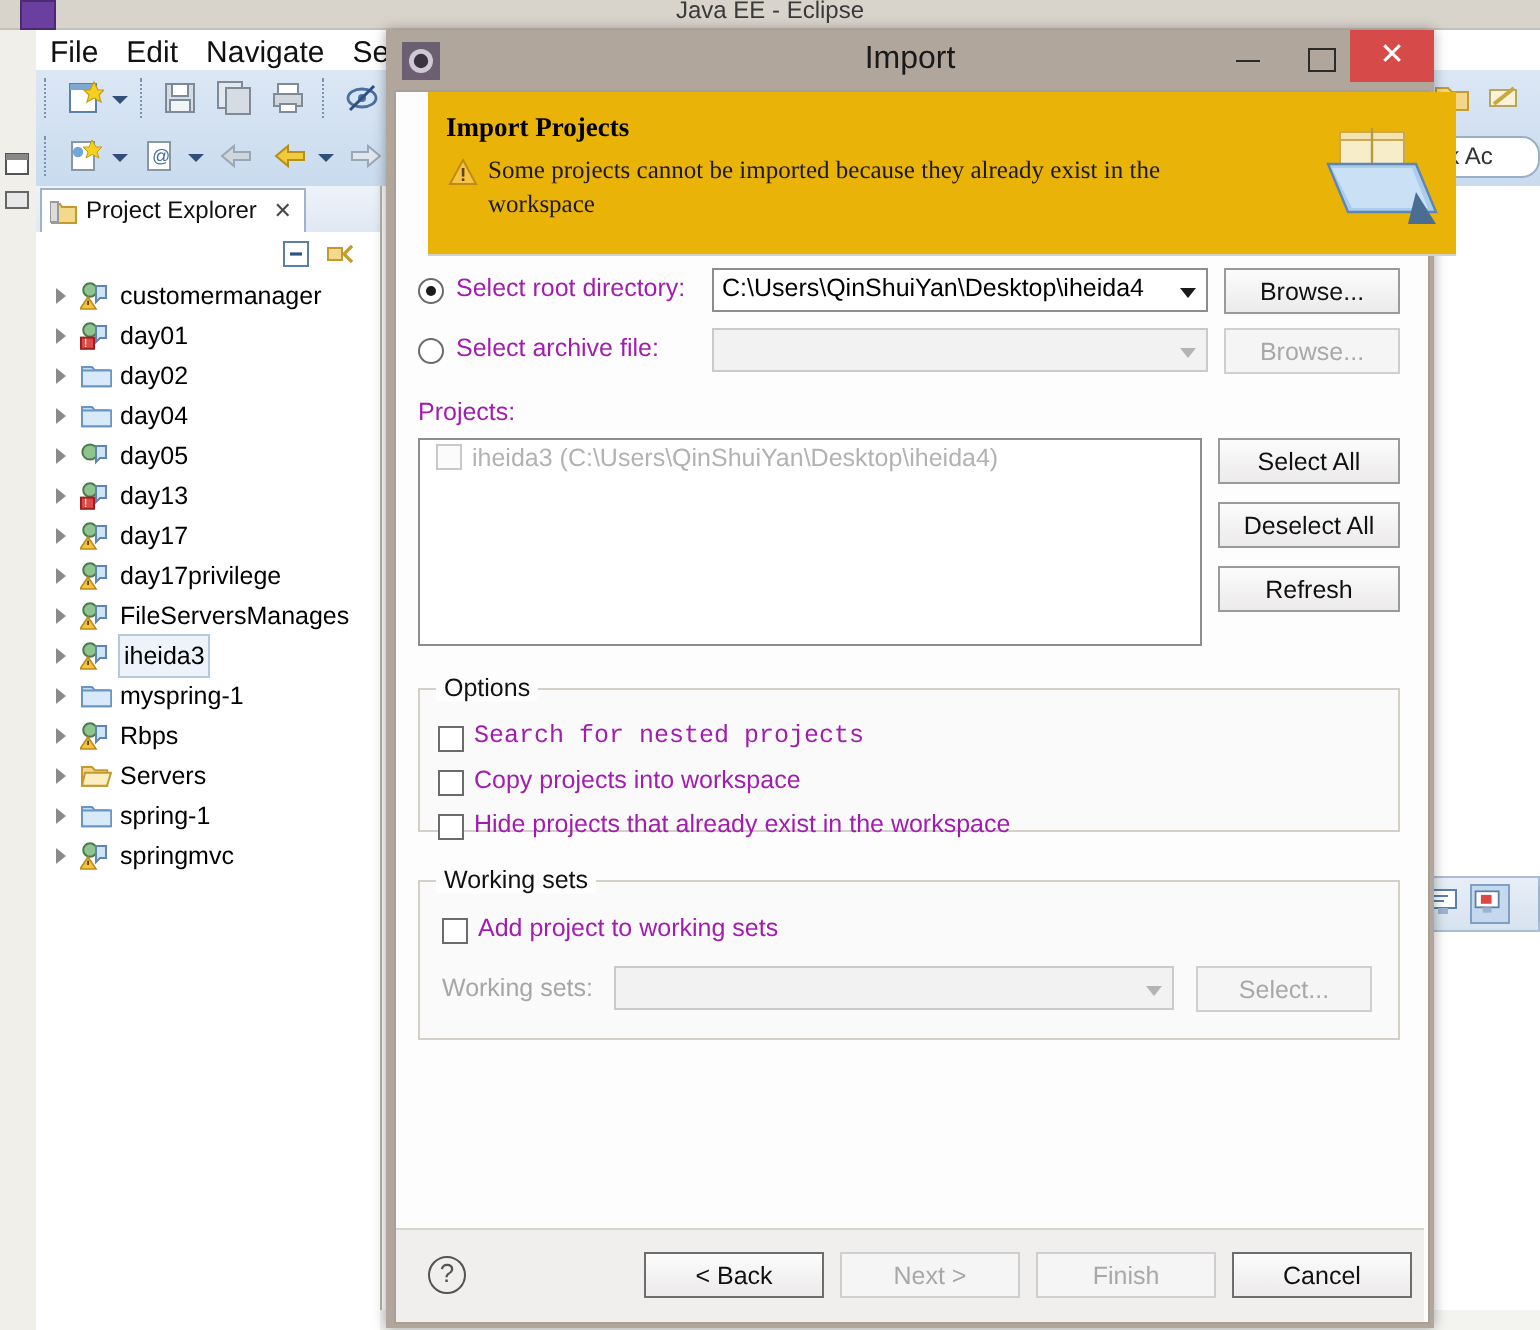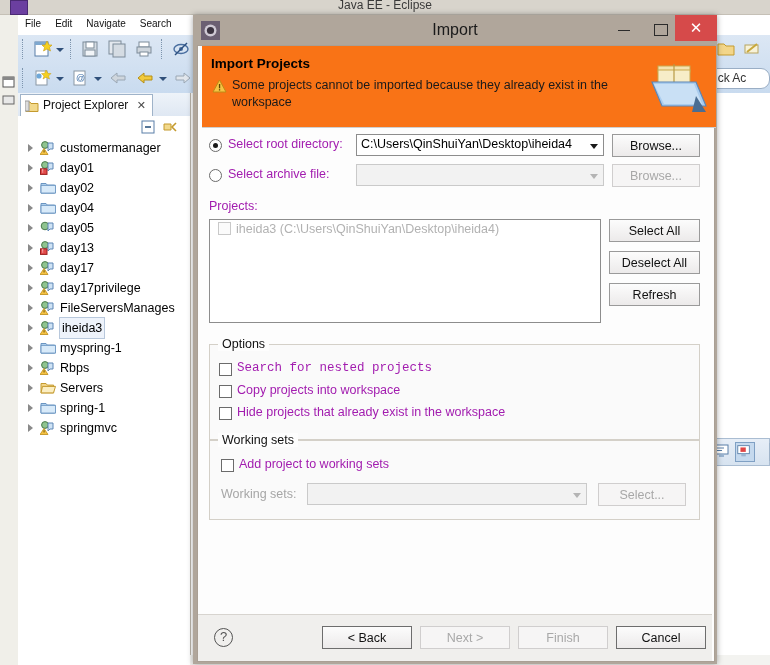--- a/index.html
+++ b/index.html
@@ -21,21 +21,21 @@
   .ecl-titlebar .tt{position:relative;top:-2px;}
   .win-logo{
     position:absolute;left:10px;top:0px;width:16px;height:13px;
     background:#6b3fa0;border:1px solid #4a2a73;
   }
   .ecl-menubar{
     position:absolute;left:18px;top:15px;width:752px;height:20px;
     background:#ffffff;
   }
   .ecl-menubar .mi{
-    float:left;padding:3px 7px 2px 7px;font-size:10px;color:#111;text-align:right;
+    float:left;padding:3px 7px 2px 7px;font-size:15px;color:#111;text-align:right;
   }
   .ecl-toolbar{
     position:absolute;left:18px;top:35px;width:752px;height:58px;
     background:linear-gradient(#dce7f4,#c9dbef);
     border-bottom:1px solid #9cb4ce;
   }
   .tb-row{position:absolute;left:0;height:29px;width:100%;}
   .tb-row.r1{top:0px;} .tb-row.r2{top:29px;}
   .tb-ico{
     position:relative;float:left;width:20px;height:20px;margin:4px 3px 0 4px;
@@ -111,22 +111,23 @@
   .tb-min{right:75px;} .tb-max{right:39px;} .tb-close{right:0;background:#d64a4a;width:42px;}
   .tb-min .g{position:absolute;left:12px;top:15px;width:12px;height:1px;background:#2b2b2b;}
   .tb-max .g{position:absolute;left:12px;top:9px;width:12px;height:10px;border:1px solid #2b2b2b;}
   .tb-close .g{position:absolute;left:0;top:0;width:42px;height:26px;line-height:26px;
      text-align:center;color:#fff;font-size:15px;}
   .dlg-body{
     position:absolute;left:4px;top:30px;width:516px;height:615px;background:#fdfdfd;
     border:1px solid #a99f94;
   }
   .dlg-header{
-    position:absolute;left:4px;top:0;width:514px;height:81px;background:#f97316;
+    position:absolute;left:16px;top:0;width:514px;height:81px;background:#eab308;
     border-bottom:1px solid #cfcfcf;
+    font-family:Liberation Serif, serif;
   }
   .hdr-title{position:absolute;left:9px;top:10px;font-size:13.5px;font-weight:bold;color:#000;}
   .hdr-warn-icon{position:absolute;left:10px;top:33px;width:15px;height:14px;}
   .hdr-msg{position:absolute;left:30px;top:31px;width:390px;font-size:12.5px;color:#1a1a1a;line-height:17px;}
   .hdr-banner{position:absolute;right:6px;top:14px;width:72px;height:58px;}
 
   .content{position:absolute;left:0;top:82px;width:514px;height:490px;background:#fdfdfd;}
 
   .radio{position:absolute;width:13px;height:13px;border-radius:50%;
      border:1px solid #6b6b6b;background:#fff;box-sizing:border-box;}
@@ -558,21 +559,21 @@
 
       <div class="lbl" style="left:11px;top:71px;">Projects:</div>
       <div class="listbox" style="left:11px;top:91px;width:392px;height:104px;">
 
       <div class="li-row"><span class="li-cb"></span><span>iheida3 (C:\Users\QinShuiYan\Desktop\iheida4)</span></div>
         </div>
       <div class="btn" style="left:411px;top:91px;width:91px;">Select All</div>
       <div class="btn" style="left:411px;top:155px;width:91px;">Refresh</div>
       <div class="btn" style="left:411px;top:123px;width:91px;">Deselect All</div>
 
-      <div class="group" style="left:11px;top:216px;width:491px;height:96px;">
+      <div class="group" style="left:11px;top:216px;width:491px;height:72px;">
         <span class="group-title">Options</span>
         <div class="cb" style="left:9px;top:18px;"></div>
         <div class="lbl" style="left:27px;top:16px;font-family:Liberation Mono, monospace;">Search for nested projects</div>
         <div class="cb" style="left:9px;top:40px;"></div>
         <div class="lbl" style="left:27px;top:38px;">Copy projects into workspace</div>
         <div class="cb" style="left:9px;top:62px;"></div>
         <div class="lbl" style="left:27px;top:60px;">Hide projects that already exist in the workspace</div>
       </div>
 
       <div class="group" style="left:11px;top:312px;width:491px;height:80px;">

